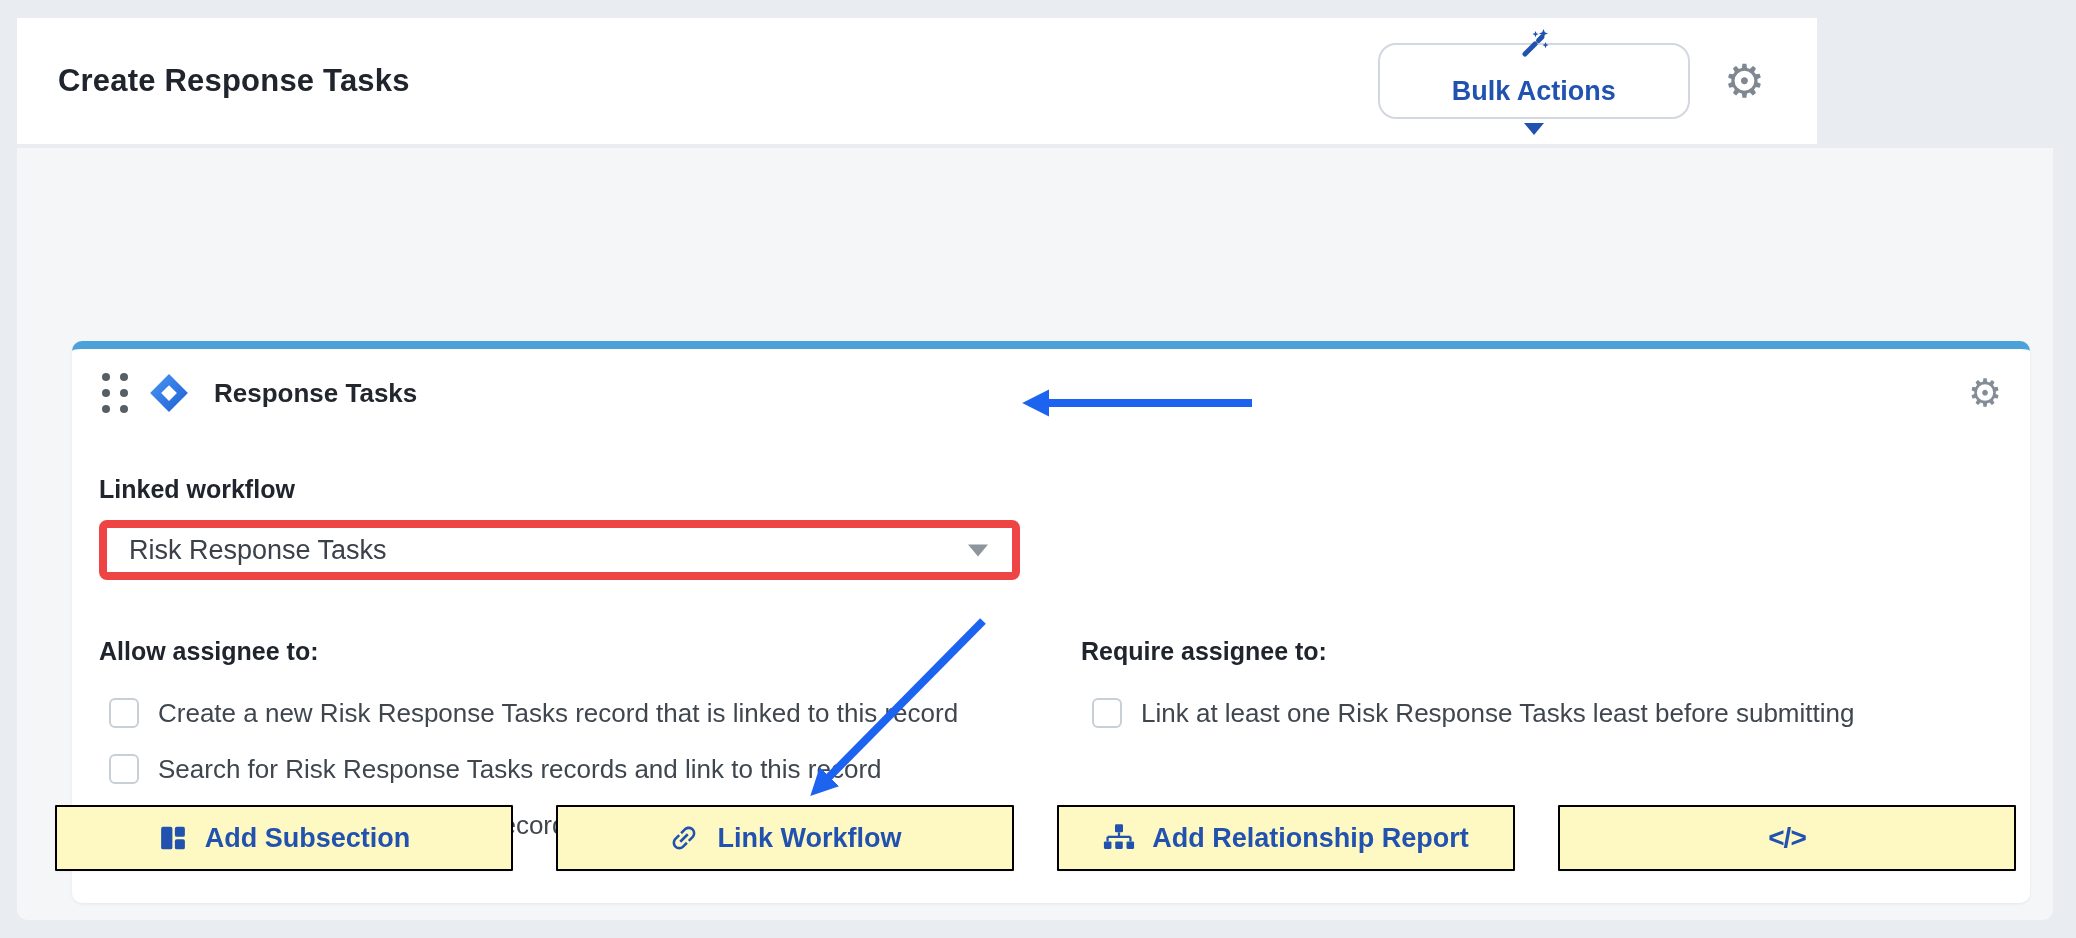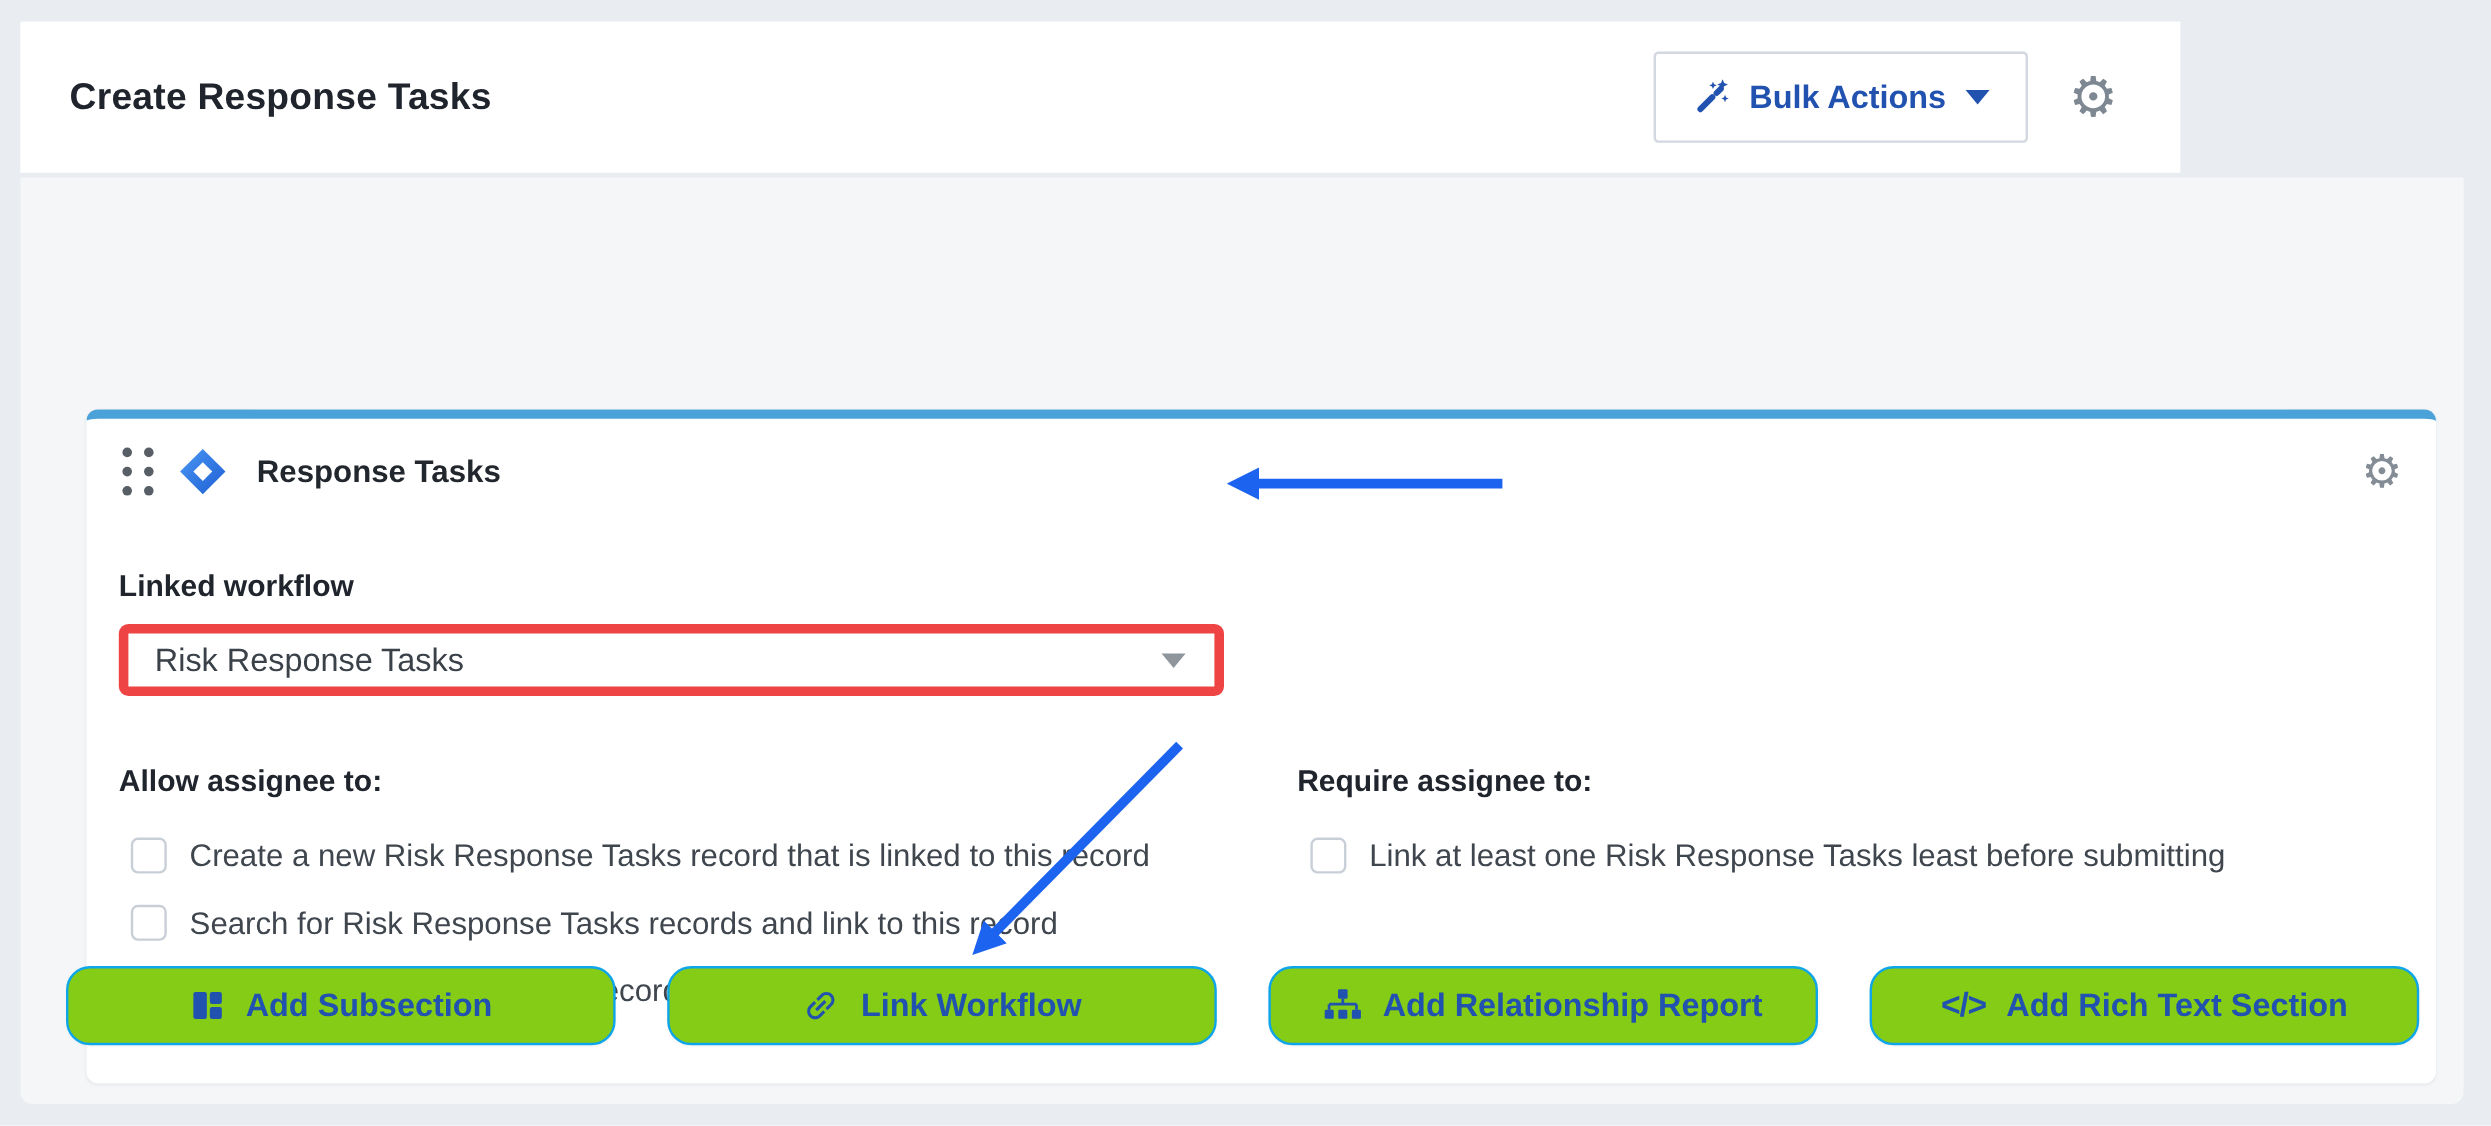--- a/index.html
+++ b/index.html
@@ -17,23 +17,24 @@
     position:absolute; left:17px; top:18px; width:1800px; height:126px;
     background:#ffffff;
     display:flex; align-items:center;
     padding:0 52px 0 41px;
   }
   .page-title { font-size:31px; font-weight:bold; color:#20252d; letter-spacing:.2px; }
   .header-spacer { flex:1; }
   .bulk-actions-btn {
     display:flex; align-items:center; justify-content:center; gap:16px;
     width:312px; height:76px;
-    background:#fff; border:2px solid #d3d7e0; border-radius:4px;
+    background:#fff; border:2px solid #d3d7e0; border-radius:18px;
     color:#2152b0; font-size:27px; font-weight:bold; cursor:pointer;
     font-family:"Liberation Sans", sans-serif;
+    flex-direction:column;
   }
   .caret-down {
     width:0; height:0; display:inline-block;
     border-left:10px solid transparent; border-right:10px solid transparent;
     border-top:12px solid currentColor;
   }
   .gear {
     font-family:"DejaVu Sans", sans-serif;
     color:#7e8893; line-height:1; cursor:pointer; user-select:none;
   }
@@ -100,21 +101,21 @@
   .row-a3 { left:37px; top:460px; }
   .row-r1 { left:1020px; top:348px; }
 
   
   .footer-buttons {
     position:absolute; left:55px; top:805px; width:1961px;
     display:flex; gap:43px;
   }
   .footer-btn {
     width:458px; height:66px;
-    background:#84cc16; border:2px solid #0ea5e9; border-radius:20px;
+    background:#fef9c3; border:2px solid #000000; border-radius:1px;
     display:flex; align-items:center; justify-content:center; gap:17px;
     color:#2152b0; font-size:27px; font-weight:bold; cursor:pointer;
     box-shadow:0 1px 2px rgba(16,24,40,.04);
     font-family:"Liberation Sans", sans-serif;
   }
   .code-glyph { font-size:28px; font-weight:bold; letter-spacing:-1px; }
 
   
   .arrows-overlay {
     position:absolute; left:0; top:0; width:2076px; height:938px;
@@ -243,21 +244,20 @@
           <rect x="0.8" y="17" width="6.6" height="6.6" rx="1" stroke="none"></rect>
           <rect x="10.7" y="17" width="6.6" height="6.6" rx="1" stroke="none"></rect>
           <rect x="20.6" y="17" width="6.6" height="6.6" rx="1" stroke="none"></rect>
         </svg>
       </span>
       <span>Add Relationship Report</span>
     </button>
 
     <button class="footer-btn">
       <span class="code-glyph">&lt;/&gt;</span>
-      <span>Add Rich Text Section</span>
     </button>
   </div>
 </div>
 
 <svg class="arrows-overlay">
   <defs>
     <marker id="ah" viewBox="0 0 8 8" refX="1" refY="4" markerWidth="3.4" markerHeight="3.4" orient="auto" markerUnits="strokeWidth">
       <path d="M0,0 L8,4 L0,8 Z" fill="#1c63f0"></path>
     </marker>
   </defs>

